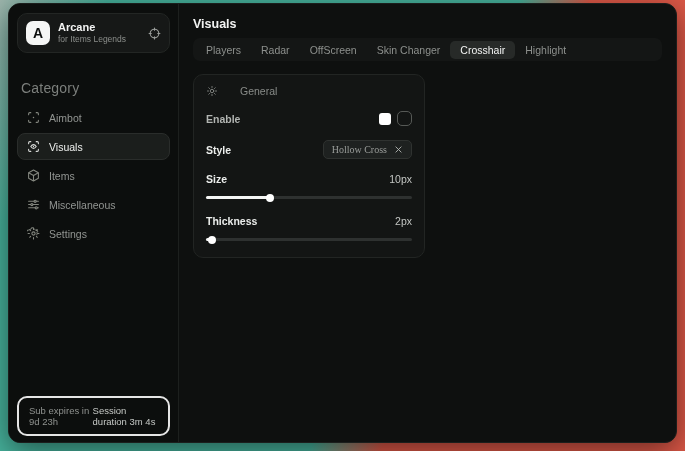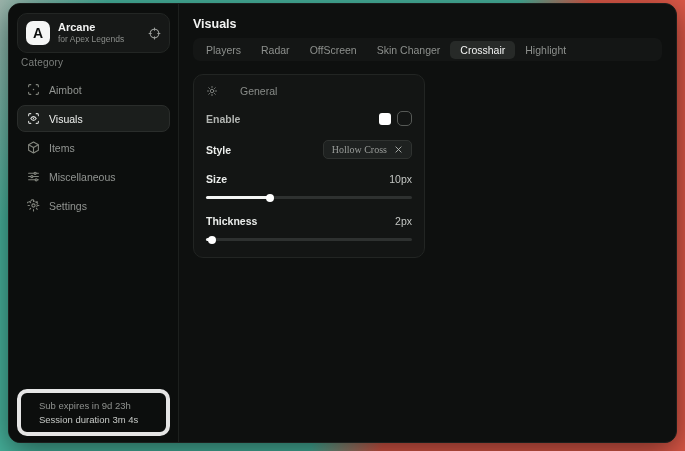--- a/index.html
+++ b/index.html
@@ -27,34 +27,34 @@
   }
   .logo-box {
     width:24px; height:24px; border-radius:7px; background:#f5f6f5;
     color:#0c0e0d; font-weight:bold; font-size:14px;
     display:flex; align-items:center; justify-content:center; flex:0 0 auto;
   }
   .side-header .titles { flex:1; min-width:0; }
   .app-name { color:#f2f3f2; font-size:11px; font-weight:bold; line-height:13px; }
   .app-sub { color:#8b8e8b; font-size:8.5px; line-height:11px; }
   .target-btn { color:#9a9d9a; display:flex; align-items:center; cursor:pointer; }
-  .category { color:#7c7f7c; font-size:10px; margin:4px 4px 8px 4px; letter-spacing:.2px; }
+  .category { color:#7c7f7c; font-size:14px; margin:27px 4px 8px 4px; letter-spacing:.2px; }
   .nav { display:flex; flex-direction:column; gap:2px;justify-content:space-between; }
   .nav-item {
     display:flex; align-items:center; gap:9px; height:27px;
     padding:0 9px; border-radius:8px; border:1px solid transparent;
     color:#929592; font-size:10.5px; cursor:pointer;
   }
   .nav-item .ic { display:flex; align-items:center; color:#84877f; }
   .nav-item.selected { background:#1b1e1c; border-color:#2a2d2b; color:#eef0ee; }
   .nav-item.selected .ic { color:#d8dad8; }
   .side-spacer { flex:1; }
   .side-footer {
-    border:4px solid #e5e5e5; border-radius:10px; padding:7px 18px;
-    display:flex; flex-direction:column; gap:3px;
+    border:2px solid #e5e5e5; border-radius:10px; padding:7px 10px;
+    display:flex; flex-direction:row; gap:3px;
   }
   .foot-line1 { color:#8f928f; font-size:9.5px; }
   .foot-line2 { color:#c6c9c6; font-size:9.5px; }
   
   .main { flex:1; padding:13px 14px; display:flex; flex-direction:column; }
   .page-title { color:#f2f3f2; font-size:12.5px; font-weight:bold; }
   .tabbar {
     margin-top:7px; background:#141615; border-radius:7px;
     padding:2px 3px; display:flex; align-items:flex-end; height:23px; flex:0 0 auto;
   }
@@ -105,21 +105,21 @@
 </head>
 <body>
 
 <div class="window">
 
   <div class="sidebar">
     <div class="side-header">
       <div class="logo-box">A</div>
       <div class="titles">
         <div class="app-name">Arcane</div>
-        <div class="app-sub">for Apex Legends</div>
+        <div class="app-sub">for Items Legends</div>
       </div>
       <span class="target-btn">
         <svg width="13" height="13" viewBox="0 0 24 24" fill="none" stroke="currentColor" stroke-width="2" stroke-linecap="round">
           <circle cx="12" cy="12" r="8"></circle>
             <path d="M12 2v4M12 18v4M2 12h4M18 12h4"></path>
         </svg>
       </span>
     </div>
 
     <div class="category">Category</div>

